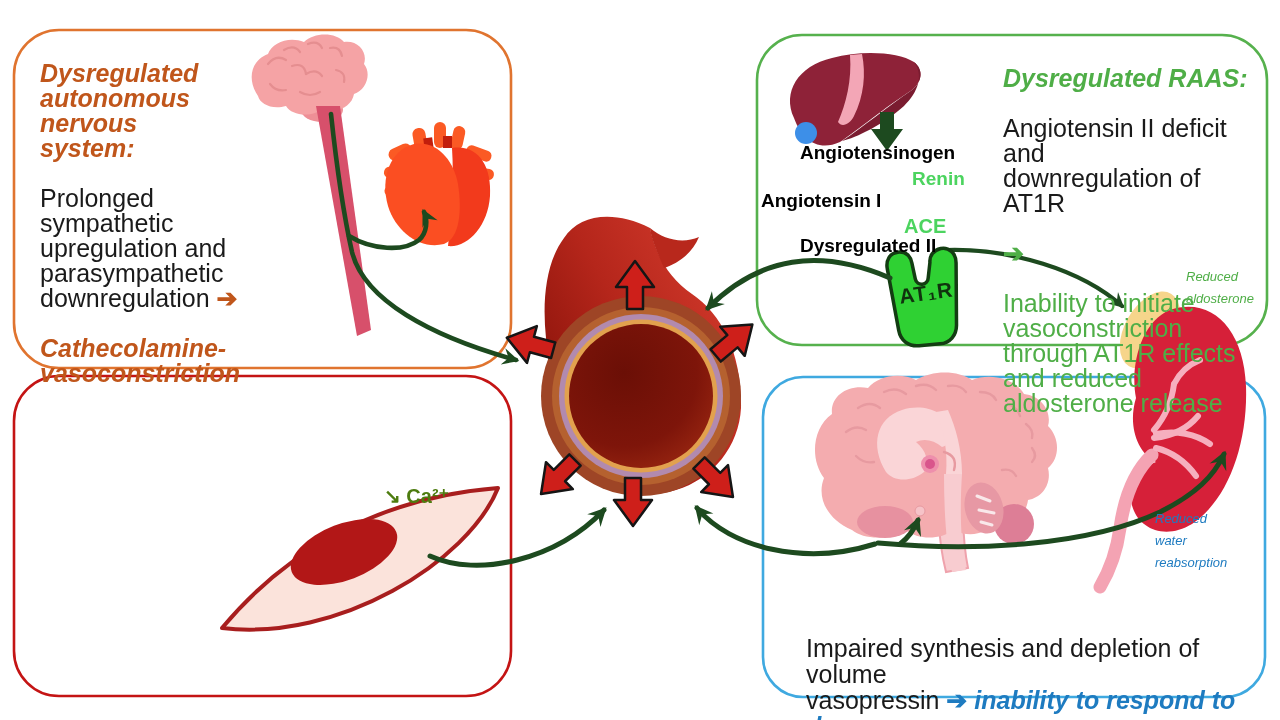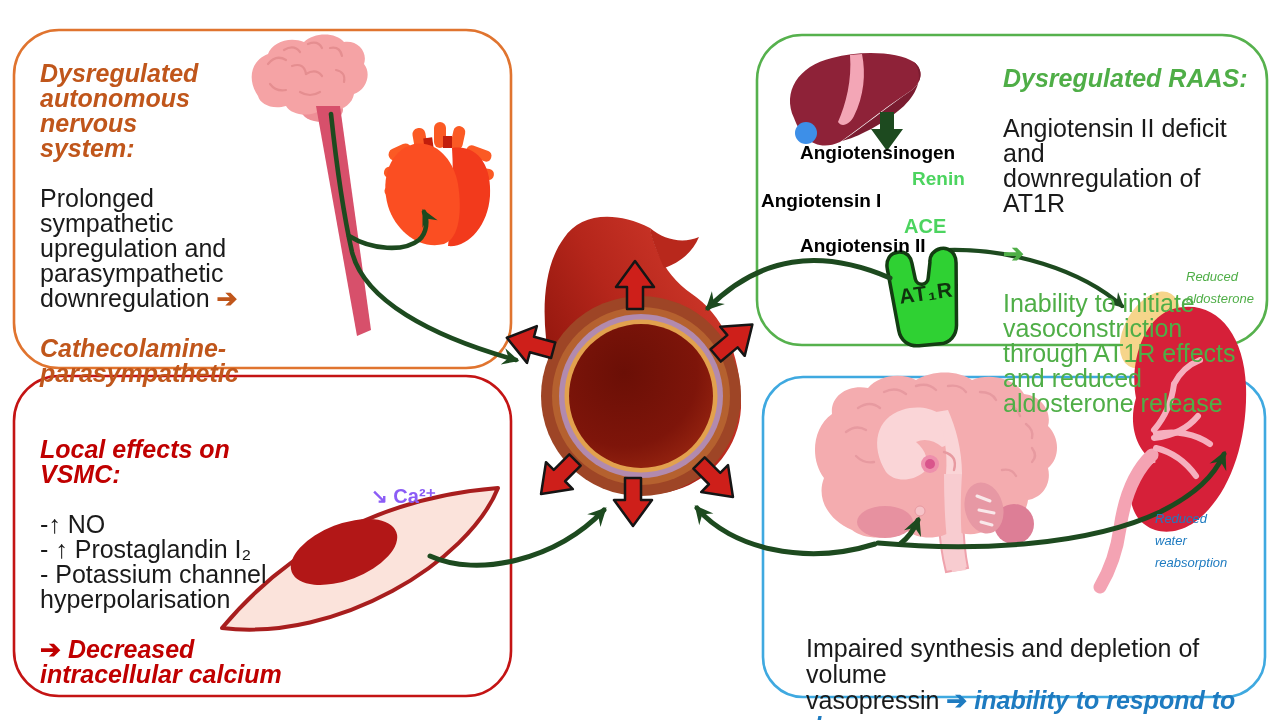--- a/index.html
+++ b/index.html
@@ -12,21 +12,21 @@
   .orange{color:#C0561B;}
   .redtxt{color:#C00000;}
   .greentxt{color:#4FAE47;}
   .dkgreen{color:#000000;}
   .ltgreen{color:#4CD45F;}
   .bluetxt{color:#1E7BC0;}
   .cascade-label{position:absolute;font-weight:bold;font-size:19px;white-space:nowrap;}
   .small-italic{position:absolute;font-style:italic;font-size:13px;line-height:22px;white-space:pre-line;}
   .at1r-label{position:absolute;left:899px;top:281px;font-size:21px;font-weight:bold;color:#10330E;
               transform:rotate(-8deg);letter-spacing:1px;}
-  .ca-label{position:absolute;left:371px;top:484px;font-size:20px;font-weight:bold;color:#8b5cf6;}
+  .ca-label{position:absolute;left:384px;top:484px;font-size:20px;font-weight:bold;color:#4d7c0f;}
 </style>
 </head>
 <body>
 
 <div class="stage">
 
 <svg class="layer" width="1280" height="720" viewBox="0 0 1280 720">
   <defs>
     <linearGradient id="vg" x1="0.85" y1="0.05" x2="0.05" y2="0.65">
       <stop offset="0" stop-color="#D23A2C"></stop>
@@ -197,59 +197,49 @@
 
 <div class="txt" style="left:40px;top:36px;width:250px;">
   <span class="bi orange">Dysregulated
 autonomous nervous
 system:</span>
   <br><span>Prolonged sympathetic
 upregulation and
 parasympathetic
 downregulation</span><span class="b orange"> ➔</span>
   <br><span class="bi orange">Cathecolamine-
-parasympathetic</span>
+vasoconstriction</span>
 </div>
 
 <div class="txt" style="left:1003px;top:41px;width:260px;">
   <span class="bi greentxt">Dysregulated RAAS:</span>
   <br><span>Angiotensin II deficit and
 downregulation of AT1R</span>
   <br><span class="b greentxt">➔</span>
   <br><span class="greentxt">Inability to initiate
 vasoconstriction
 through AT1R effects
 and reduced
 aldosterone release</span>
 </div>
 
 <div class="cascade-label dkgreen" style="left:800px;top:142px;">Angiotensinogen</div>
 <div class="cascade-label ltgreen" style="left:903px;top:168px;margin-left:9px;">Renin</div>
 <div class="cascade-label dkgreen" style="left:761px;top:190px;">Angiotensin I</div>
 <div class="cascade-label ltgreen" style="left:864px;top:215px;font-size:20px;margin-left:40px;">ACE</div>
-<div class="cascade-label dkgreen" style="left:800px;top:235px;">Angiotensin II</div>
+<div class="cascade-label dkgreen" style="left:800px;top:235px;">Dysregulated II</div>
 <div class="at1r-label">AT₁R</div>
 
 <div class="small-italic greentxt" style="left:1186px;top:266px;">Reduced
 aldosterone</div>
 <div class="small-italic bluetxt" style="left:1155px;top:508px;">Reduced
 water
 reabsorption</div>
 <div class="ca-label">↘ Ca²⁺</div>
 
-<div class="txt" style="left:40px;top:412px;width:252px;">
-  <span class="bi redtxt">Local effects on
-VSMC:</span>
-  <br><span>-↑ NO
-- ↑ Prostaglandin I₂
-- Potassium channel
-hyperpolarisation</span>
-  <br><span class="b redtxt">➔ </span><span class="bi redtxt">Decreased
-intracellular calcium</span>
-</div>
 
 <div class="txt" style="left:806px;top:583px;width:470px;line-height:26px;">
   <br><span>Impaired synthesis and depletion of volume
 vasopressin </span><span class="b bluetxt">➔ </span><span class="bi bluetxt">inability to respond to decrease
 in blood volume</span>
 </div>
 
 </div>
 
 </body></html>

